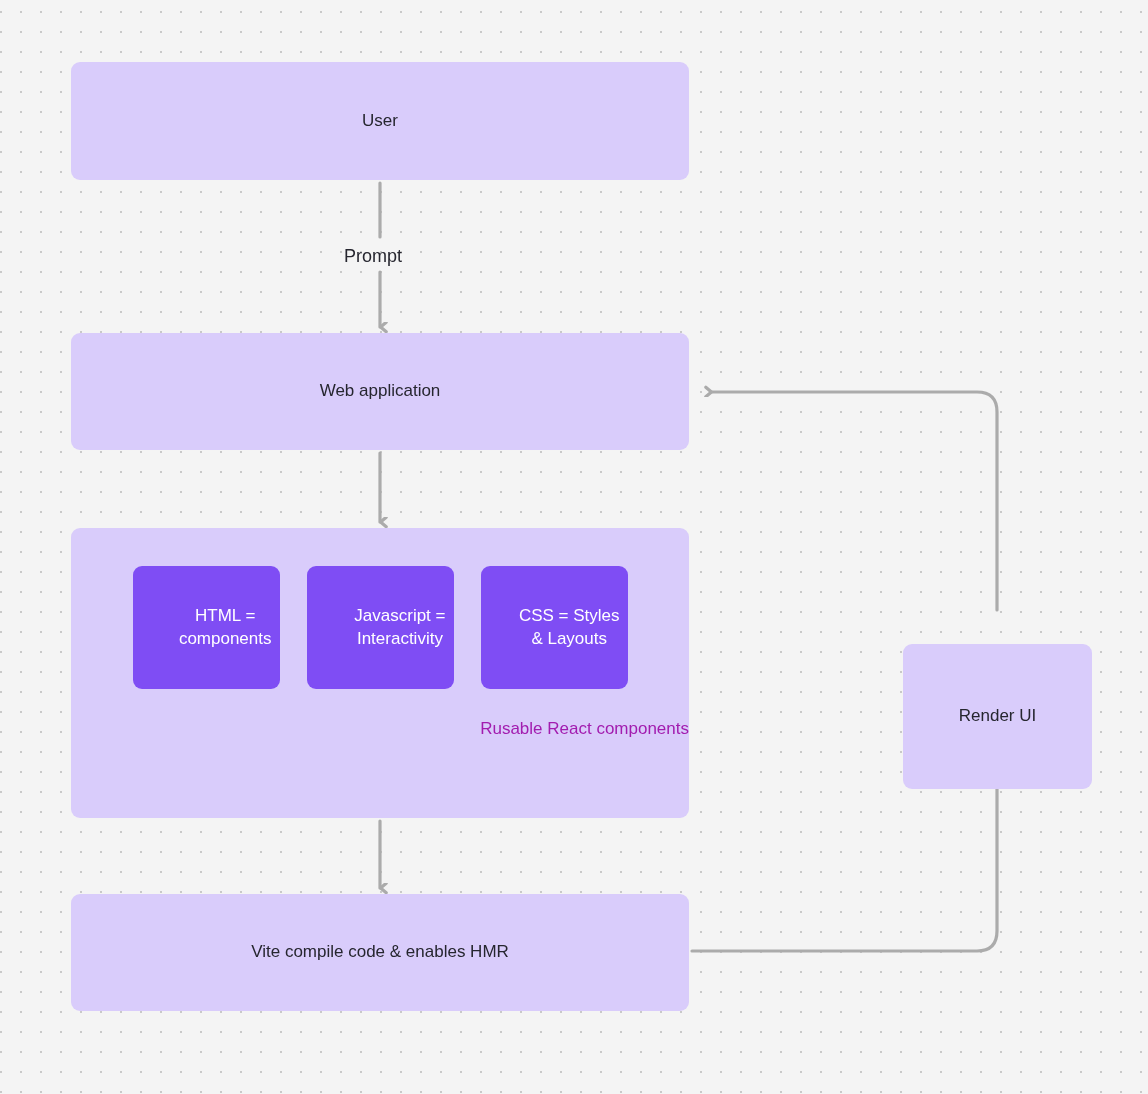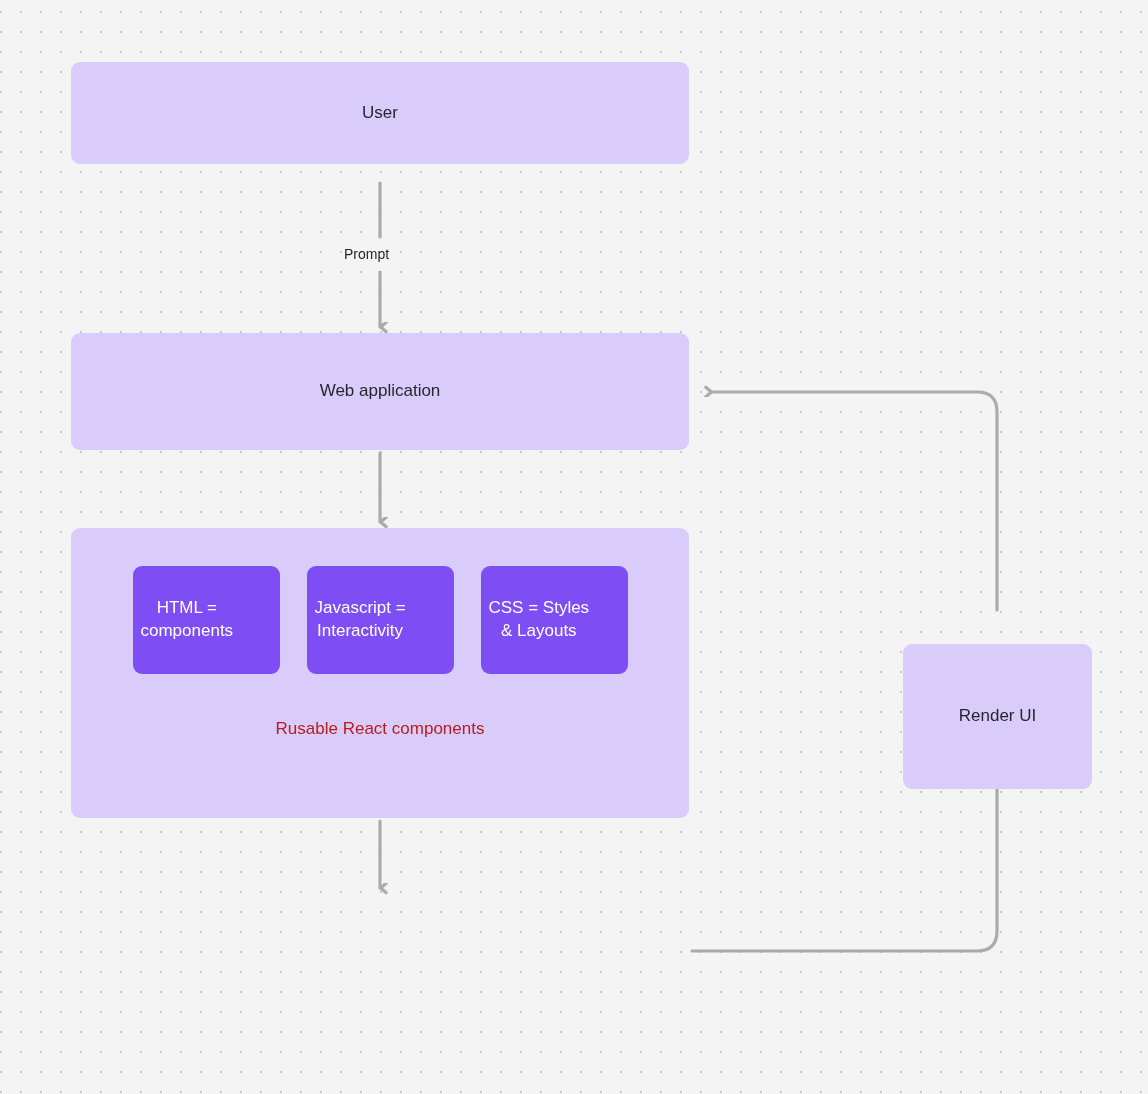--- a/index.html
+++ b/index.html
@@ -37,66 +37,66 @@
     text-align: center;
     line-height: 1.32;
     z-index: 3;
   }
   .node-light {
     background: #D9CCFB;
     color: #26262F;
     font-size: 17px;
   }
 
-  #node-user      { left: 71px;  top: 62px;  width: 618px; height: 102px; }
+  #node-user      { left: 71px;  top: 62px;  width: 618px; height: 118px; }
   #node-webapp    { left: 71px;  top: 333px; width: 618px; height: 117px; align-items: center; }
   #node-group     { left: 71px;  top: 528px; width: 618px; height: 290px;
                     display: block; }
   #node-vite      { left: 71px;  top: 894px; width: 618px; height: 117px; }
   #node-render    { left: 903px; top: 644px; width: 189px; height: 145px; }
 
   
   .group-inner {
     position: absolute;
     left: 0; top: 0; width: 100%;
     height: 105px;
     display: flex;
     justify-content: center;
     gap: 27px;
     padding-top: 38px;
     box-sizing: content-box;
   }
   .chip {
     width: 147px;
-    height: 108px;
+    height: 123px;
     display: flex;
     align-items: center;
-    justify-content: flex-start;
+    justify-content: flex-end;
     text-align: center;
     background: #7F4DF4;
     color: #FFFFFF;
     border-radius: 9px;
     font-size: 17px;
     line-height: 1.34;
     padding: 0 8px;
     box-sizing: border-box;
   }
   .group-caption {
     position: absolute;
     left: 0; top: 190px;
     width: 100%;
-    text-align: center;
+    text-align: right;
     font-size: 17px;
-    color: #b91c1c;
+    color: #a21caf;
   }
 
   
   .edge-label {
     position: absolute;
-    font-size: 14px;
+    font-size: 18px;
     color: #26262F;
     z-index: 4;
     white-space: nowrap;
   }
   #label-prompt { left: 344px; top: 246px; }
 
   
   #edges {
     position: absolute;
     left: 0; top: 0;
@@ -162,20 +162,23 @@
       <div class="chip">
         <span>
           <span>CSS = Styles</span><br>
           <span>&amp; Layouts</span>
         </span>
       </div>
     </div>
     <div class="group-caption">Rusable React components</div>
   </div>
 
+  <div id="node-vite" class="node node-light">
+    <span>Vite compile code &amp; enables HMR</span>
+  </div>
 
   <div id="node-render" class="node node-light">
     <span>Render UI</span>
   </div>
 
   <div id="label-prompt" class="edge-label">Prompt</div>
 
 </div>
 
 </body></html>

